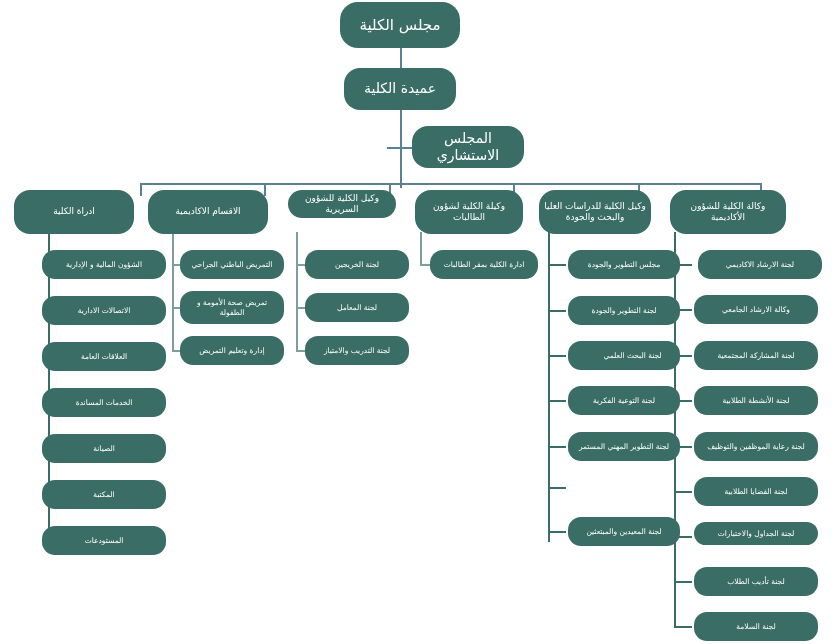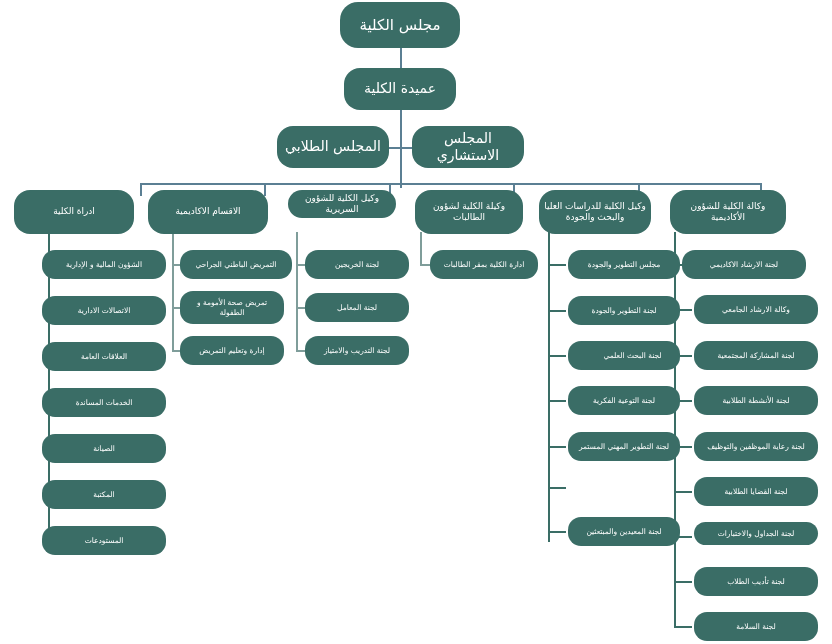--- a/index.html
+++ b/index.html
@@ -117,57 +117,56 @@
   <div class="conn dark" style="left:674px;top:446px;width:18px;height:2px;"></div>
   <div class="conn dark" style="left:674px;top:491px;width:18px;height:2px;"></div>
   <div class="conn dark" style="left:674px;top:536px;width:18px;height:2px;"></div>
   <div class="conn dark" style="left:674px;top:581px;width:18px;height:2px;"></div>
   <div class="conn dark" style="left:674px;top:626px;width:18px;height:2px;"></div>
 
   <div class="node lvl1" style="left:340px;top:2px;width:120px;height:46px;">مجلس الكلية</div>
 
   <div class="node lvl2" style="left:344px;top:68px;width:112px;height:42px;">عميدة الكلية</div>
 
-  <div class="node lvl2" style="left:277px;top:126px;width:112px;height:42px;">المجلس الطلابي</div>
 
   <div class="node lvl2" style="left:412px;top:126px;width:112px;height:42px;">المجلس الاستشاري</div>
 
   <div class="node dept" style="left:14px;top:190px;width:120px;height:44px;">ادراة الكلية</div>
   <div class="node dept" style="left:148px;top:190px;width:120px;height:44px;">الاقسام الاكاديمية</div>
   <div class="node dept" style="left:288px;top:190px;width:108px;height:28px;">وكيل الكلية للشؤون السريرية</div>
   <div class="node dept" style="left:415px;top:190px;width:108px;height:44px;">وكيلة الكلية لشؤون الطالبات</div>
   <div class="node dept" style="left:539px;top:190px;width:112px;height:44px;">وكيل الكلية للدراسات العليا والبحث والجودة</div>
   <div class="node dept" style="left:670px;top:190px;width:116px;height:44px;">وكالة الكلية للشؤون الأكاديمية</div>
 
   <div class="node leaf" style="left:42px;top:250px;width:124px;height:29px;">الشؤون المالية و الإدارية</div>
   <div class="node leaf" style="left:42px;top:296px;width:124px;height:29px;">الاتصالات الادارية</div>
   <div class="node leaf" style="left:42px;top:342px;width:124px;height:29px;">العلاقات العامة</div>
   <div class="node leaf" style="left:42px;top:388px;width:124px;height:29px;">الخدمات المساندة</div>
   <div class="node leaf" style="left:42px;top:434px;width:124px;height:29px;">الصيانة</div>
   <div class="node leaf" style="left:42px;top:480px;width:124px;height:29px;">المكتبة</div>
   <div class="node leaf" style="left:42px;top:526px;width:124px;height:29px;">المستودعات</div>
 
-  <div class="node leaf" style="left:180px;top:250px;width:112px;height:29px;">التمريض الباطني الجراحي</div>
+  <div class="node leaf" style="left:180px;top:250px;width:104px;height:29px;">التمريض الباطني الجراحي</div>
   <div class="node leaf" style="left:180px;top:291px;width:104px;height:33px;">تمريض صحة الأمومة و الطفولة</div>
   <div class="node leaf" style="left:180px;top:336px;width:104px;height:29px;">إدارة وتعليم التمريض</div>
 
   <div class="node leaf" style="left:305px;top:250px;width:104px;height:29px;">لجنة الخريجين</div>
   <div class="node leaf" style="left:305px;top:293px;width:104px;height:29px;">لجنة المعامل</div>
   <div class="node leaf" style="left:305px;top:336px;width:104px;height:29px;">لجنة التدريب والامتياز</div>
 
   <div class="node leaf" style="left:430px;top:250px;width:108px;height:29px;">ادارة الكلية بمقر الطالبات</div>
 
   <div class="node leaf" style="left:568px;top:250px;width:112px;height:29px;">مجلس التطوير والجودة</div>
   <div class="node leaf" style="left:568px;top:296px;width:112px;height:29px;">لجنة التطوير والجودة</div>
   <div class="node leaf" style="left:568px;top:341px;width:112px;height:29px;padding-left:21px;">لجنة البحث العلمي</div>
   <div class="node leaf" style="left:568px;top:386px;width:112px;height:29px;">لجنة التوعية الفكرية</div>
   <div class="node leaf" style="left:568px;top:432px;width:112px;height:29px;">لجنة التطوير المهني المستمر</div>
   <div class="node leaf" style="left:568px;top:517px;width:112px;height:29px;">لجنة المعيدين والمبتعثين</div>
 
-  <div class="node leaf" style="left:682px;top:250px;width:124px;height:29px;">لجنة الارشاد الاكاديمي</div>
+  <div class="node leaf" style="left:698px;top:250px;width:124px;height:29px;">لجنة الارشاد الاكاديمي</div>
   <div class="node leaf" style="left:694px;top:295px;width:124px;height:29px;">وكالة الارشاد الجامعي</div>
   <div class="node leaf" style="left:694px;top:341px;width:124px;height:29px;">لجنة المشاركة المجتمعية</div>
   <div class="node leaf" style="left:694px;top:386px;width:124px;height:29px;">لجنة الأنشطة الطلابية</div>
   <div class="node leaf" style="left:694px;top:432px;width:124px;height:29px;">لجنة رعاية الموظفين والتوظيف</div>
   <div class="node leaf" style="left:694px;top:477px;width:124px;height:29px;">لجنة القضايا الطلابية</div>
   <div class="node leaf" style="left:694px;top:522px;width:124px;height:23px;">لجنة الجداول والاختبارات</div>
   <div class="node leaf" style="left:694px;top:567px;width:124px;height:29px;">لجنة تأديب الطلاب</div>
   <div class="node leaf" style="left:694px;top:612px;width:124px;height:29px;">لجنة السلامة</div>
 
 </div>

